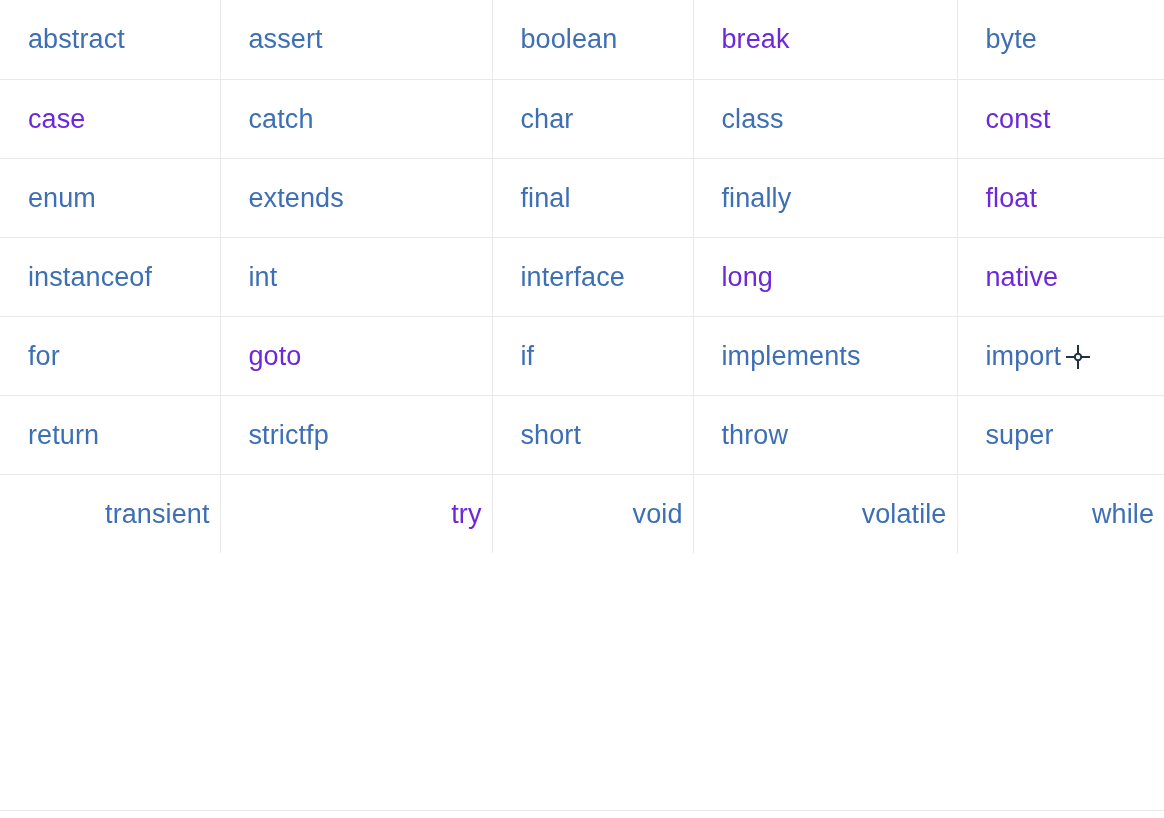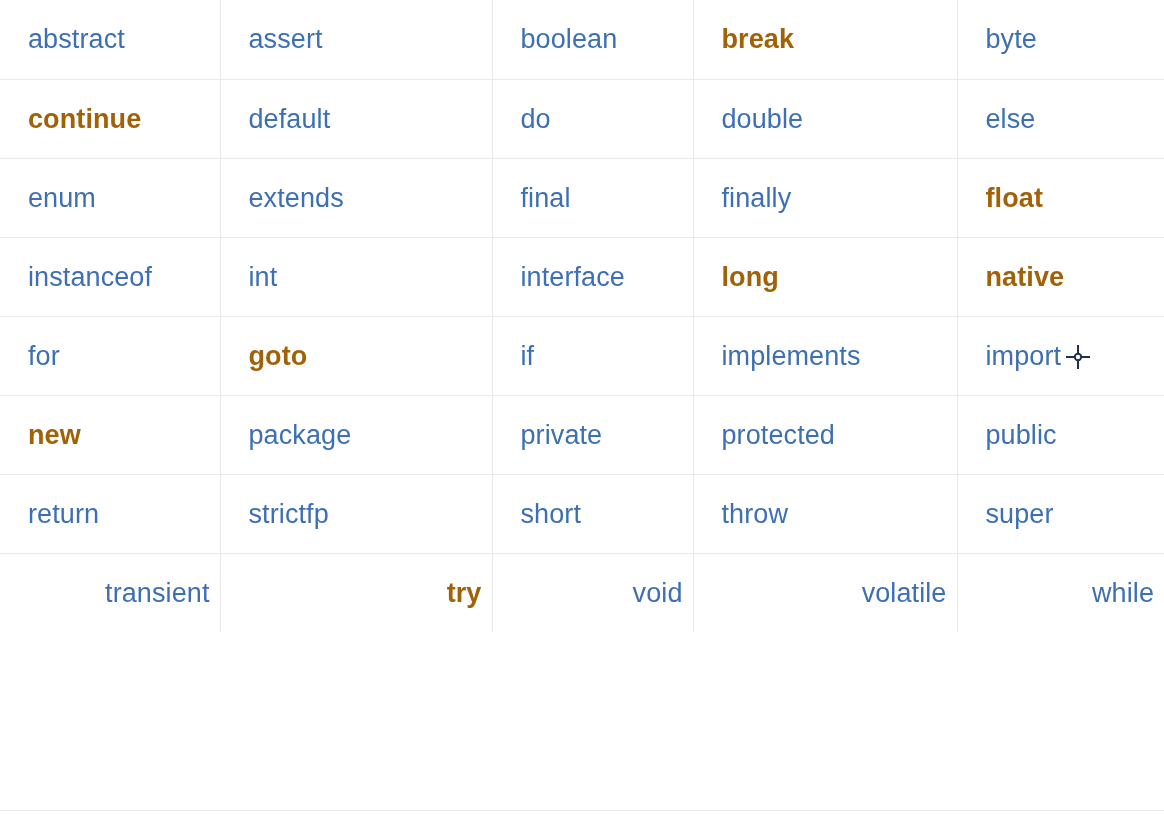--- a/index.html
+++ b/index.html
@@ -75,22 +75,22 @@
   }
 
   .kw-link {
     color: #3d6fb4;
     font-weight: 400;
     text-decoration: none;
     letter-spacing: 0.1px;
   }
 
   .kw-plain {
-    color: #a16207;
-    font-weight: 700;
+    color: #6d28d9;
+    font-weight: 400;
     letter-spacing: 0.1px;
   }
 
   
   #mouse-cursor {
     position: absolute;
     width: 26px;
     height: 26px;
     pointer-events: none;
     z-index: 50;
@@ -112,25 +112,25 @@
     <tbody id="keyword-table-body">
 
     <tr class="kw-row">
           <td class="kw-cell"><span class="kw-link">abstract</span></td>
           <td class="kw-cell"><span class="kw-link">assert</span></td>
           <td class="kw-cell"><span class="kw-link">boolean</span></td>
           <td class="kw-cell"><span class="kw-plain">break</span></td>
           <td class="kw-cell last-col"><span class="kw-link">byte</span></td>
         </tr>
         <tr class="kw-row">
-          <td class="kw-cell"><span class="kw-plain">continue</span></td>
-          <td class="kw-cell"><span class="kw-link">default</span></td>
-          <td class="kw-cell"><span class="kw-link">do</span></td>
-          <td class="kw-cell"><span class="kw-link">double</span></td>
-          <td class="kw-cell last-col"><span class="kw-link">else</span></td>
+          <td class="kw-cell"><span class="kw-plain">case</span></td>
+          <td class="kw-cell"><span class="kw-link">catch</span></td>
+          <td class="kw-cell"><span class="kw-link">char</span></td>
+          <td class="kw-cell"><span class="kw-link">class</span></td>
+          <td class="kw-cell last-col"><span class="kw-plain">const</span></td>
         </tr>
         <tr class="kw-row">
           <td class="kw-cell"><span class="kw-link">enum</span></td>
           <td class="kw-cell"><span class="kw-link">extends</span></td>
           <td class="kw-cell"><span class="kw-link">final</span></td>
           <td class="kw-cell"><span class="kw-link">finally</span></td>
           <td class="kw-cell last-col"><span class="kw-plain">float</span></td>
         </tr>
         <tr class="kw-row">
           <td class="kw-cell"><span class="kw-link">instanceof</span></td>
@@ -138,27 +138,20 @@
           <td class="kw-cell"><span class="kw-link">interface</span></td>
           <td class="kw-cell"><span class="kw-plain">long</span></td>
           <td class="kw-cell last-col"><span class="kw-plain">native</span></td>
         </tr>
         <tr class="kw-row">
           <td class="kw-cell"><span class="kw-link">for</span></td>
           <td class="kw-cell"><span class="kw-plain">goto</span></td>
           <td class="kw-cell"><span class="kw-link">if</span></td>
           <td class="kw-cell"><span class="kw-link">implements</span></td>
           <td class="kw-cell last-col"><span class="kw-link">import</span></td>
-        </tr>
-        <tr class="kw-row">
-          <td class="kw-cell"><span class="kw-plain">new</span></td>
-          <td class="kw-cell"><span class="kw-link">package</span></td>
-          <td class="kw-cell"><span class="kw-link">private</span></td>
-          <td class="kw-cell"><span class="kw-link">protected</span></td>
-          <td class="kw-cell last-col"><span class="kw-link">public</span></td>
         </tr>
         <tr class="kw-row">
           <td class="kw-cell"><span class="kw-link">return</span></td>
           <td class="kw-cell"><span class="kw-link">strictfp</span></td>
           <td class="kw-cell"><span class="kw-link">short</span></td>
           <td class="kw-cell"><span class="kw-link">throw</span></td>
           <td class="kw-cell last-col"><span class="kw-link">super</span></td>
         </tr>
         <tr class="kw-row last-row">
           <td class="kw-cell"><span class="kw-link">transient</span></td>

